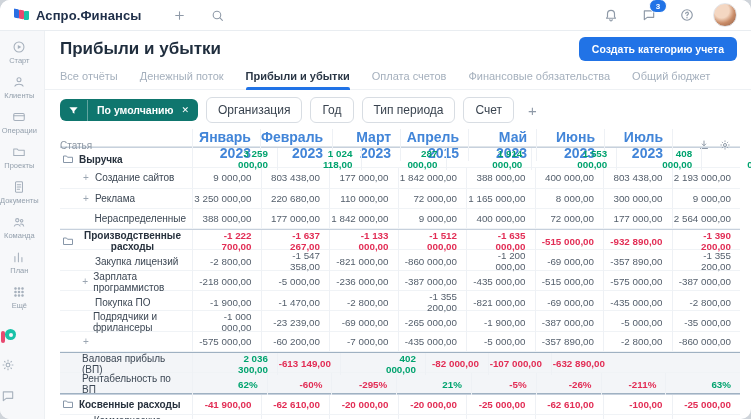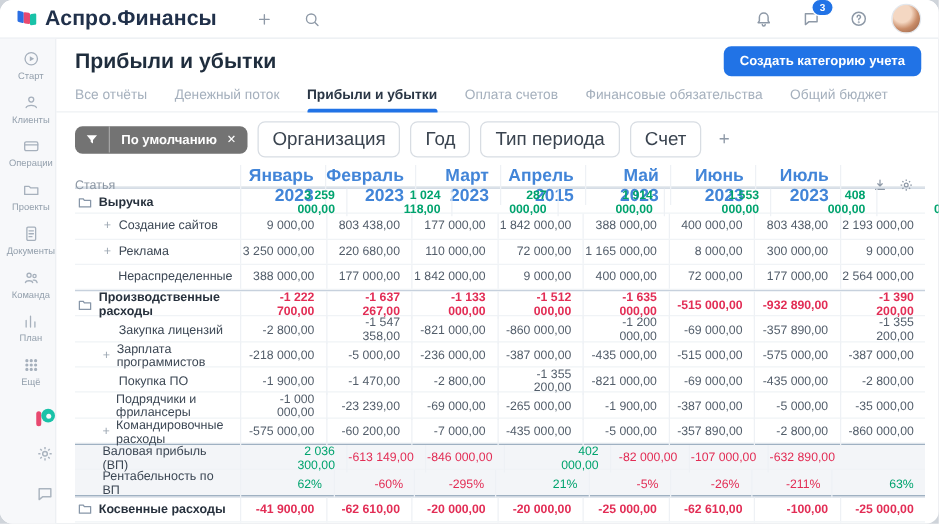--- a/index.html
+++ b/index.html
@@ -16,40 +16,40 @@
   .topbar{
     height:30px;flex:0 0 30px;display:flex;align-items:center;
     padding:0 14px;border-bottom:1px solid #e9edf1;background:#fff;
   }
   .logo{display:flex;align-items:center;gap:7px;}
   .logo-flag{width:15px;height:13px;position:relative;}
   .logo-flag span{position:absolute;border-radius:1px;}
   .logo-flag .s1{left:0;top:0;width:5px;height:9px;background:#2b6fe3;transform:skewY(14deg);}
   .logo-flag .s2{left:5px;top:1px;width:5px;height:9px;background:#e8496f;transform:skewY(8deg);}
   .logo-flag .s3{left:10px;top:2px;width:5px;height:9px;background:#19c2a8;transform:skewY(-4deg);}
-  .logo-text{font-size:17px;font-weight:bold;color:#20304a;letter-spacing:.1px;}
+  .logo-text{font-size:13px;font-weight:bold;color:#20304a;letter-spacing:.1px;}
   .tb-icon{width:24px;height:24px;display:flex;align-items:center;justify-content:center;color:#8e99a7;cursor:pointer;}
   .tb-icon svg{display:block;}
   .tb-left-icons{display:flex;align-items:center;gap:14px;margin-left:26px;}
   .tb-right{margin-left:auto;display:flex;align-items:center;gap:14px;}
   .badge{
     position:absolute;top:-4px;right:-6px;min-width:12px;height:12px;border-radius:7px;
     background:#2173e6;color:#fff;font-size:8px;font-weight:bold;display:flex;
     align-items:center;justify-content:center;padding:0 2px;border:1.5px solid #fff;
   }
   .avatar{
     width:22px;height:22px;border-radius:50%;
     background:radial-gradient(circle at 35% 30%,#f4d7c2 0 35%,#c98c68 60%,#8c5a43 100%);
     border:1px solid #e3e7ec;cursor:pointer;
   }
   
   .body-row{flex:1;display:flex;min-height:0;}
   .sidebar{
     flex:0 0 45px;width:45px;background:#f7f8fa;border-right:1px solid #edf0f3;
-    display:flex;flex-direction:column;align-items:flex-end;padding-top:8px;box-sizing:border-box;
+    display:flex;flex-direction:column;align-items:flex-start;padding-top:8px;box-sizing:border-box;
   }
   .side-item{display:flex;flex-direction:column;align-items:center;gap:2px;margin-bottom:9px;cursor:pointer;width:100%;}
   .side-item .ic{color:#a6b0bc;height:15px;display:flex;align-items:center;}
   .side-item .lb{font-size:7.5px;color:#94a0ad;}
   .side-footer{margin-top:auto;display:flex;flex-direction:column;align-items:center;gap:13px;padding-bottom:12px;}
   .app-logo{position:relative;width:16px;height:16px;cursor:pointer;}
   .app-logo .bar{position:absolute;left:1px;top:2px;width:4px;height:12px;border-radius:2px;background:#e8496f;}
   .app-logo .ring{position:absolute;left:5px;top:0;width:11px;height:11px;border-radius:50%;background:#19c2a8;}
   .app-logo .hole{position:absolute;left:8.5px;top:3.5px;width:4px;height:4px;border-radius:50%;background:#f7f8fa;}
   .side-foot-ic{color:#aab4bf;cursor:pointer;}
@@ -61,54 +61,54 @@
     margin-left:auto;background:#2173e6;color:#fff;border:none;border-radius:6px;
     font-size:10.5px;font-weight:bold;padding:6px 13px;cursor:pointer;font-family:inherit;
   }
   .tabs{display:flex;gap:22px;padding:0 15px;margin-top:5px;border-bottom:1px solid #eef1f4;}
   .tab{font-size:11px;color:#a5b0bd;padding:4px 0 7px;cursor:pointer;position:relative;white-space:nowrap;}
   .tab.active{color:#2a3645;font-weight:bold;}
   .tab.active:after{content:"";position:absolute;left:0;right:0;bottom:-1px;height:3px;border-radius:2px 2px 0 0;background:#2173e6;}
   
   .filterbar{display:flex;align-items:center;gap:8px;padding:7px 15px 6px;}
   .fchip-active{
-    display:flex;align-items:center;background:#737373;color:#fff;border-radius:6px;
+    display:flex;align-items:center;background:#0f766e;color:#fff;border-radius:6px;
     font-size:10.5px;font-weight:bold;overflow:hidden;cursor:pointer;
   }
   .fchip-active .funnel{padding:5px 8px;border-right:1px solid rgba(255,255,255,.35);display:flex;align-items:center;}
   .fchip-active .txt{padding:5px 6px 5px 9px;}
   .fchip-active .x{padding:5px 9px 5px 2px;font-size:9px;}
   .chip{
     border:1px solid #d8dde3;border-radius:6px;background:#fff;color:#39434f;
-    font-size:15px;padding:5px 11px;cursor:pointer;white-space:nowrap;
+    font-size:12px;padding:5px 11px;cursor:pointer;white-space:nowrap;
   }
   .chip-plus{color:#8e99a7;font-size:15px;line-height:1;padding:2px 6px;cursor:pointer;}
   
   .table{flex:1;margin:0 11px 0 15px;min-height:0;}
   .t-row{
     display:grid;grid-template-columns:132px repeat(8,1fr);
     height:19.3px;align-items:center;border-bottom:1px solid #f0f3f6;
   }
   .t-row.header{height:17px;border-bottom:1px solid #dfe5ea;}
   .cell{font-size:9.8px;text-align:right;padding-right:9px;border-left:1px solid #eef1f5;height:100%;display:flex;align-items:center;justify-content:flex-end;color:#535e6b;}
   .cell.hmonth{color:#4285d8;font-weight:bold;font-size:14px;}
   .cell.hicons{gap:9px;color:#8e99a7;}
   .label-cell{display:flex;align-items:center;gap:5px;height:100%;font-size:10px;color:#3c4754;padding-right:6px;border-left:none;}
   .label-cell .plus{color:#9aa5b1;font-size:10px;width:8px;text-align:center;}
   .label-cell .folder{color:#8796a8;display:flex;}
   .hstatya{font-size:10px;color:#8b96a3;display:flex;align-items:center;height:100%;}
   .t-row.section{border-top:1px solid #c7d1dd;}
   .t-row.section .label-cell{font-weight:bold;color:#27313d;}
   .t-row.section .cell{font-weight:bold;}
   .t-row.summary{background:#f3f5f8;}
-  .t-row.summary .cell{font-weight:normal;}
+  .t-row.summary .cell{font-weight:bold;}
   .t-row.summary-first{border-top:1.5px solid #9fb1c2;}
   .t-row.summary-last{border-bottom:1.5px solid #9fb1c2;}
   .t-row.summary .label-cell{padding-left:22px;color:#3c4754;}
-  .lvl1{padding-left:2px;}
+  .lvl1{padding-left:2px;text-align:center;}
   .lvl2{padding-left:22px;}
   .val-green{color:#00a36e !important;padding-left:45px;}
   .val-red{color:#e22d55 !important;}
 </style>
 </head>
 <body>
 
 <div class="window">
 
   <div class="topbar">
@@ -447,38 +447,36 @@
             <div class="cell">-69 000,00</div>
             <div class="cell">-265 000,00</div>
             <div class="cell">-1 900,00</div>
             <div class="cell">-387 000,00</div>
             <div class="cell">-5 000,00</div>
             <div class="cell">-35 000,00</div>
           </div>
           <div class="t-row child">
             <div class="label-cell lvl2">
               <span class="plus">+</span>
-              <span>Командировочные расходы</span>
             </div>
             <div class="cell">-575 000,00</div>
             <div class="cell">-60 200,00</div>
             <div class="cell">-7 000,00</div>
             <div class="cell">-435 000,00</div>
             <div class="cell">-5 000,00</div>
             <div class="cell">-357 890,00</div>
             <div class="cell">-2 800,00</div>
             <div class="cell">-860 000,00</div>
           </div>
           <div class="t-row summary summary-first">
             <div class="label-cell lvl2">
               <span>Валовая прибыль (ВП)</span>
             </div>
             <div class="cell val-green">2 036 300,00</div>
             <div class="cell val-red">-613 149,00</div>
-            <div class="cell val-red">-846 000,00</div>
             <div class="cell val-green">402 000,00</div>
             <div class="cell val-red">-82 000,00</div>
             <div class="cell val-red">-107 000,00</div>
             <div class="cell val-red">-632 890,00</div>
           </div>
           <div class="t-row summary summary-last">
             <div class="label-cell lvl2">
               <span>Рентабельность по ВП</span>
             </div>
             <div class="cell val-green">62%</div>

